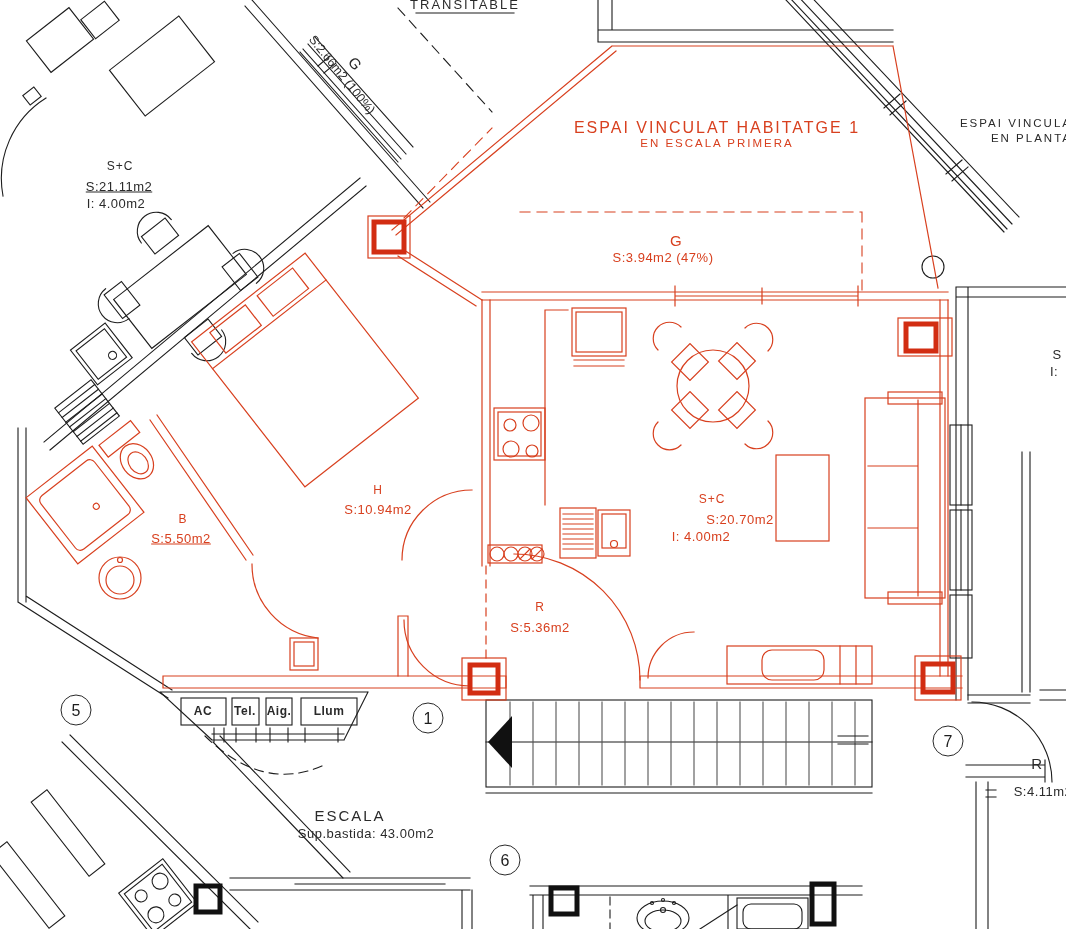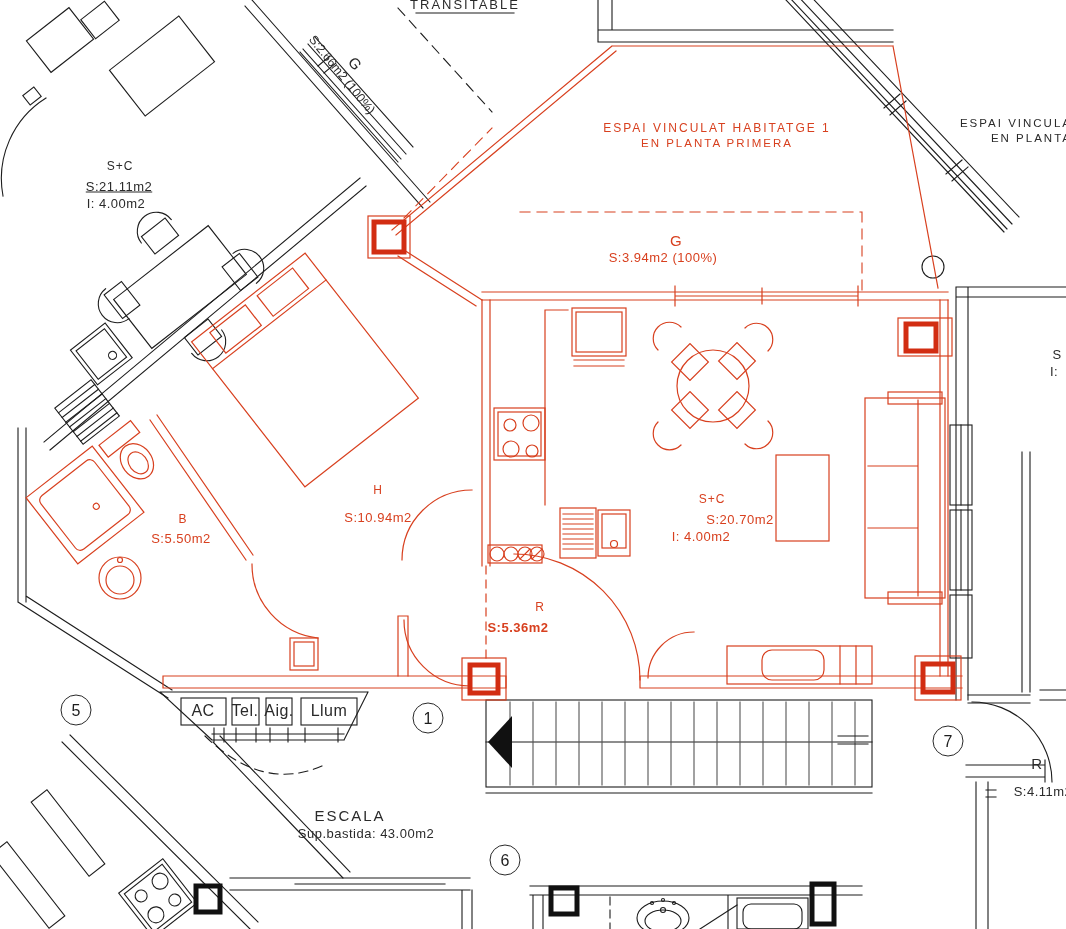--- a/index.html
+++ b/index.html
@@ -7,21 +7,21 @@
         font-family:"Liberation Sans","DejaVu Sans",sans-serif;color:#1d1d1d;}
   #drawing{position:absolute;left:0;top:0;}
   .lbl{position:absolute;transform:translate(-50%,-50%);white-space:nowrap;
        font-size:13px;letter-spacing:.5px;color:#2a2a2a;}
   .big{font-size:12px;letter-spacing:1px;}
   .red{color:#d8401f;}
   .sp{letter-spacing:2px;}
   .marker{position:absolute;width:29px;height:29px;border:1.6px solid #2a2a2a;border-radius:50%;
           display:flex;align-items:center;justify-content:center;font-size:16px;
           transform:translate(-50%,-50%);background:transparent;}
-  .ubox{font-size:16px;}
+  .ubox{font-size:12px;font-weight:bold;}
   .rot{position:absolute;left:318px;top:4px;transform:rotate(51deg);transform-origin:0 0;
        width:140px;text-align:center;line-height:1.25;}
   .rot .g{font-size:15px;letter-spacing:1px;}
   .rot .a{font-size:12.5px;}
   .rt{text-align:right;transform:translate(0,-50%);}
 </style>
 </head>
 <body>
 
 <div id="plan">
@@ -273,45 +273,45 @@
   </g>
 </svg>
 
   <div class="lbl sp" style="left:465px;top:4px;">TRANSITABLE</div>
 
   <div class="rot red">
     <div class="g" style="color:#2a2a2a">G</div>
     <div class="a" style="color:#2a2a2a">S:2.66m2 (100%)</div>
   </div>
 
-  <div class="lbl red sp" style="left:717px;top:128px;font-size:12px;">ESPAI VINCULAT HABITATGE 1</div>
-  <div class="lbl red sp" style="left:717px;top:143px;font-size:11.5px;">EN PLANTA PRIMERA</div>
+  <div class="lbl red sp" style="left:717px;top:128px;font-size:16px;">ESPAI VINCULAT HABITATGE 1</div>
+  <div class="lbl red sp" style="left:717px;top:143px;font-size:11.5px;">EN ESCALA PRIMERA</div>
 
   <div class="lbl sp rt" style="right:-6px;top:123px;font-size:11.5px;">ESPAI VINCULA</div>
   <div class="lbl sp rt" style="right:-6px;top:138px;font-size:11.5px;">EN PLANTA</div>
 
   <div class="lbl red" style="left:676px;top:240px;font-size:15px;">G</div>
-  <div class="lbl red" style="left:663px;top:257px;">S:3.94m2 (100%)</div>
+  <div class="lbl red" style="left:663px;top:257px;">S:3.94m2 (47%)</div>
 
   <div class="lbl big" style="left:120px;top:166px;">S+C</div>
   <div class="lbl" style="left:119px;top:186px;text-decoration:underline;">S:21.11m2</div>
   <div class="lbl" style="left:116px;top:203px;">I: 4.00m2</div>
 
   <div class="lbl red big" style="left:378px;top:490px;">H</div>
-  <div class="lbl red" style="left:378px;top:509px;margin-top:8px;">S:10.94m2</div>
+  <div class="lbl red" style="left:378px;top:509px;">S:10.94m2</div>
 
   <div class="lbl red big" style="left:183px;top:519px;">B</div>
-  <div class="lbl red" style="left:181px;top:538px;">S:5.50m2</div>
+  <div class="lbl red" style="left:181px;top:538px;text-decoration:underline;">S:5.50m2</div>
 
   <div class="lbl red big" style="left:712px;top:499px;">S+C</div>
   <div class="lbl red" style="left:706px;top:519px;margin-left:34px;">S:20.70m2</div>
   <div class="lbl red" style="left:701px;top:536px;">I: 4.00m2</div>
 
   <div class="lbl red big" style="left:540px;top:607px;">R</div>
-  <div class="lbl red" style="left:518px;top:627px;font-weight:bold;">S:5.36m2</div>
+  <div class="lbl red" style="left:540px;top:627px;">S:5.36m2</div>
 
   <div class="lbl" style="left:1037px;top:763px;font-size:15px;">R</div>
   <div class="lbl" style="left:1043px;top:791px;">S:4.11m2</div>
 
   <div class="lbl" style="left:1057px;top:354px;">S</div>
   <div class="lbl" style="left:1054px;top:371px;">I:</div>
 
   <div class="lbl sp" style="left:330px;top:815px;font-size:15px;margin-left:20px;">ESCALA</div>
   <div class="lbl" style="left:345px;top:833px;margin-left:21px;">Sup.bastida: 43.00m2</div>
 

